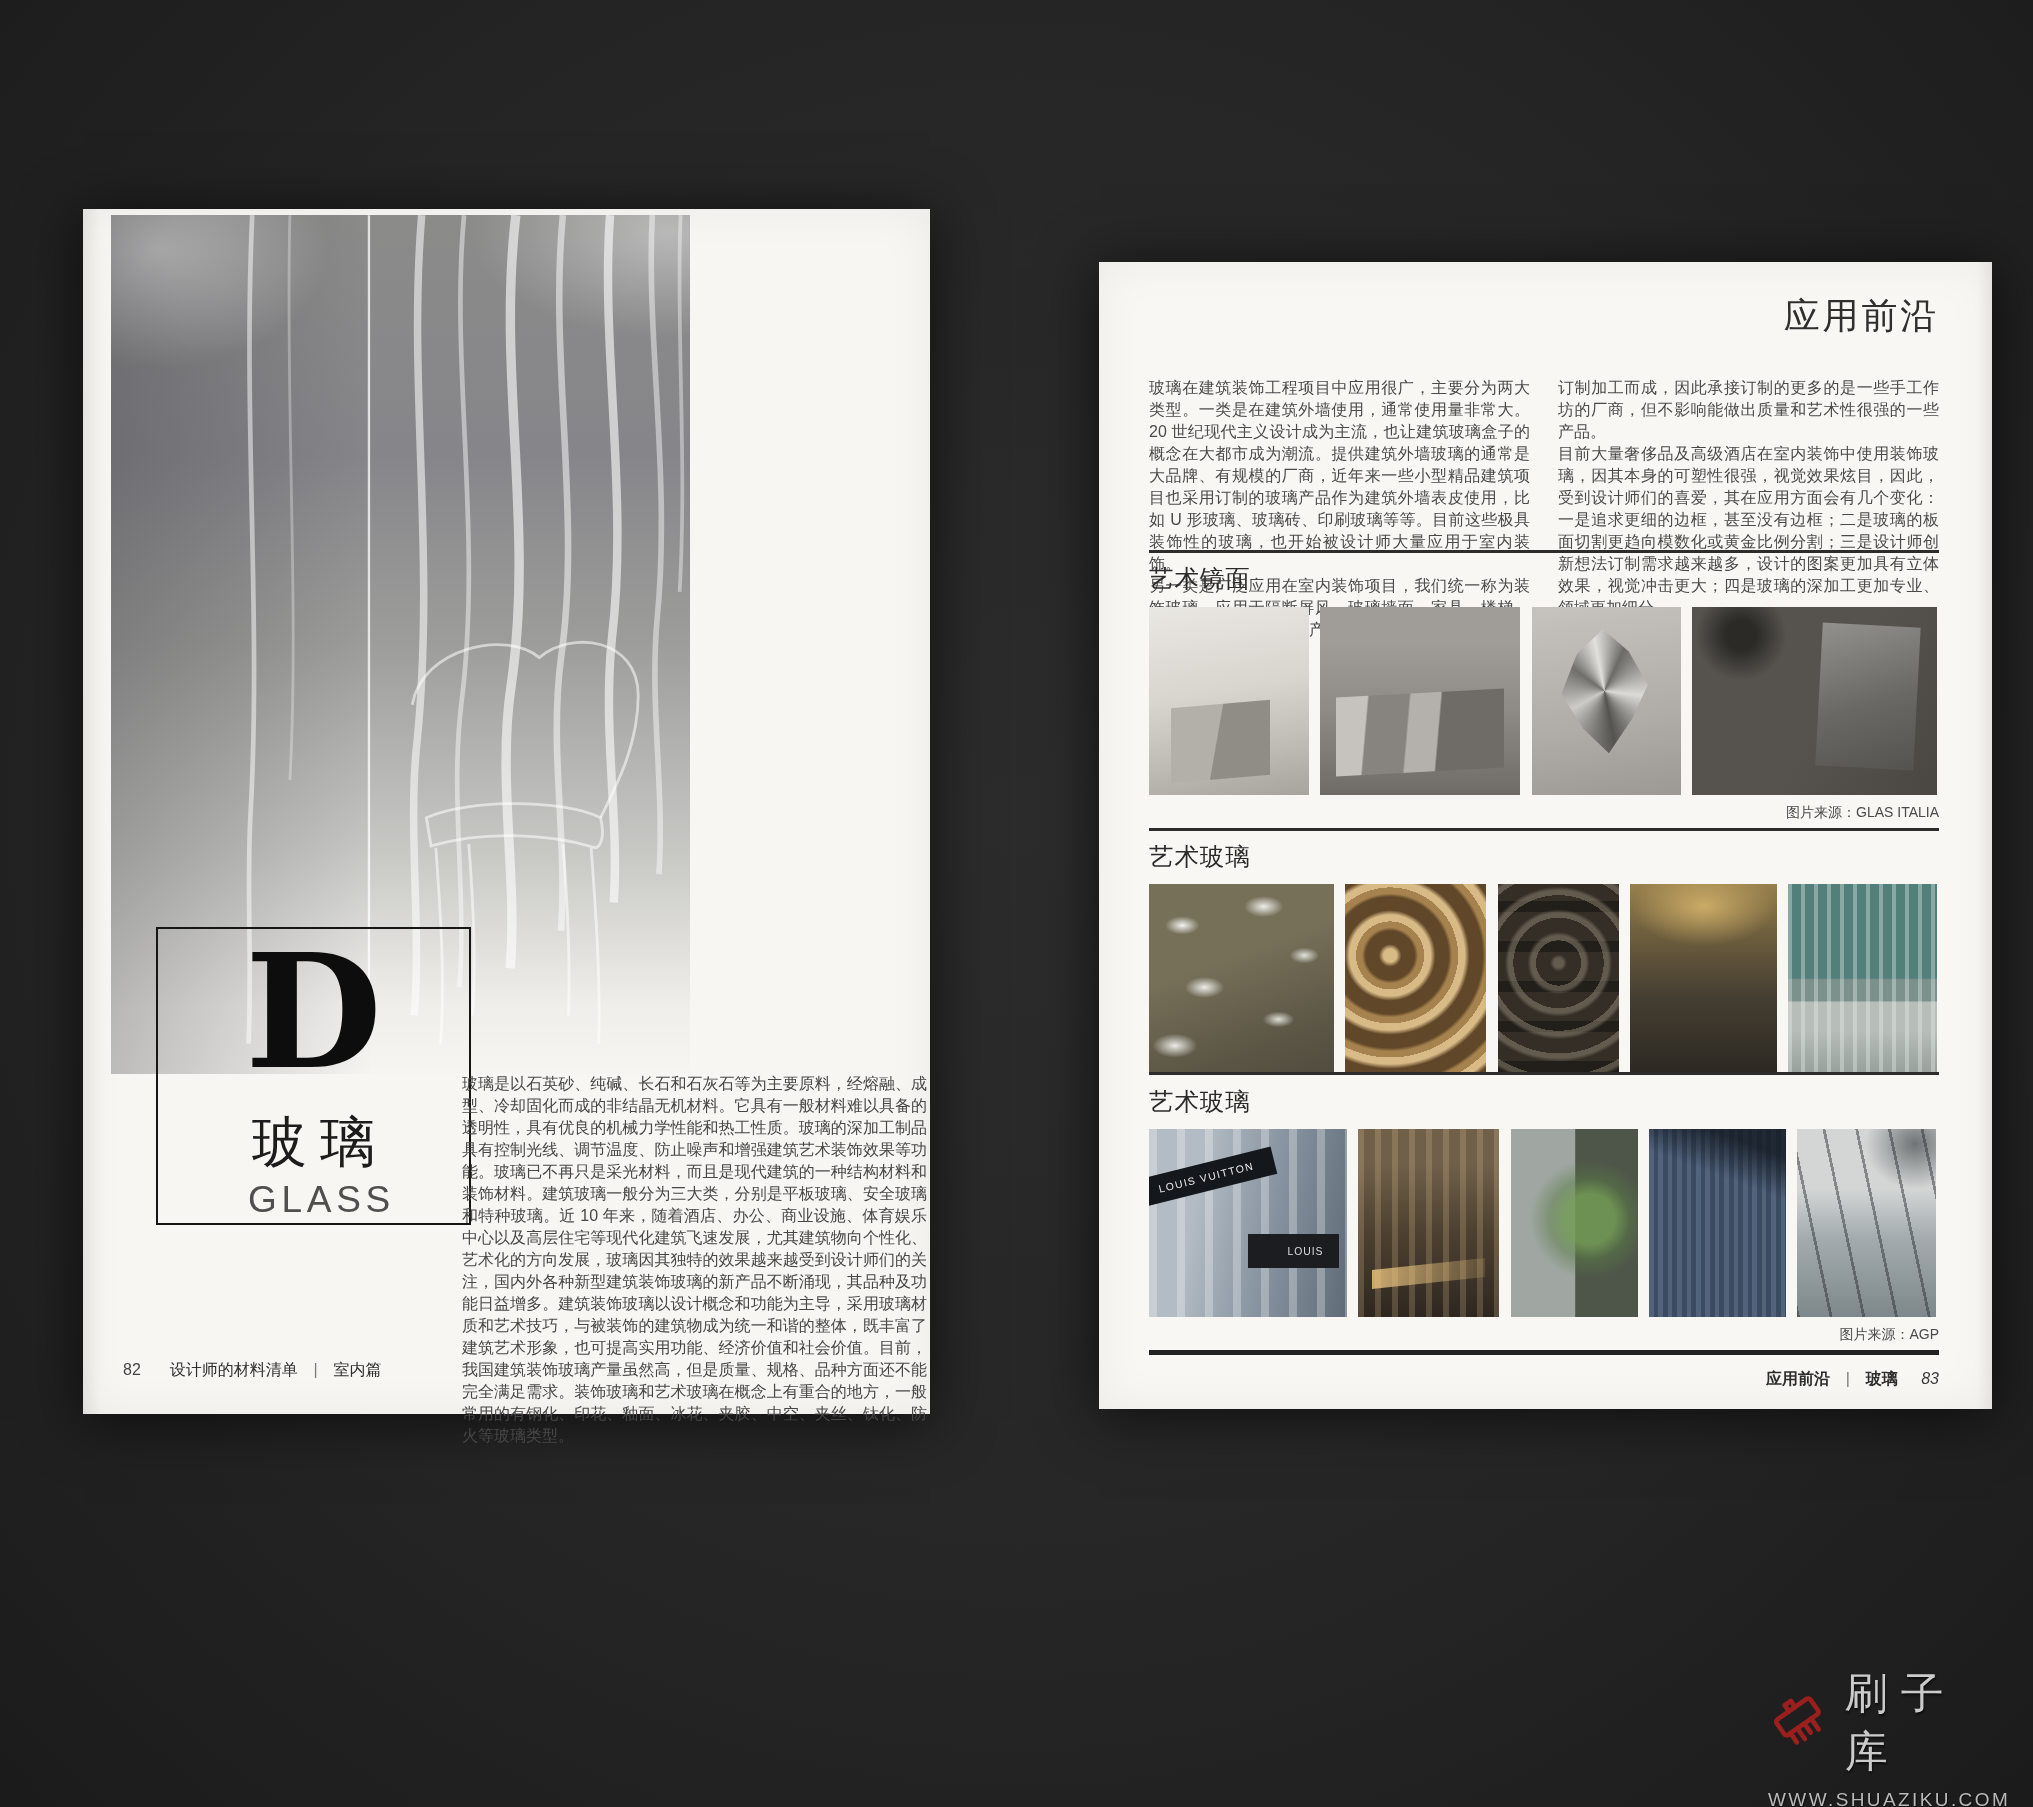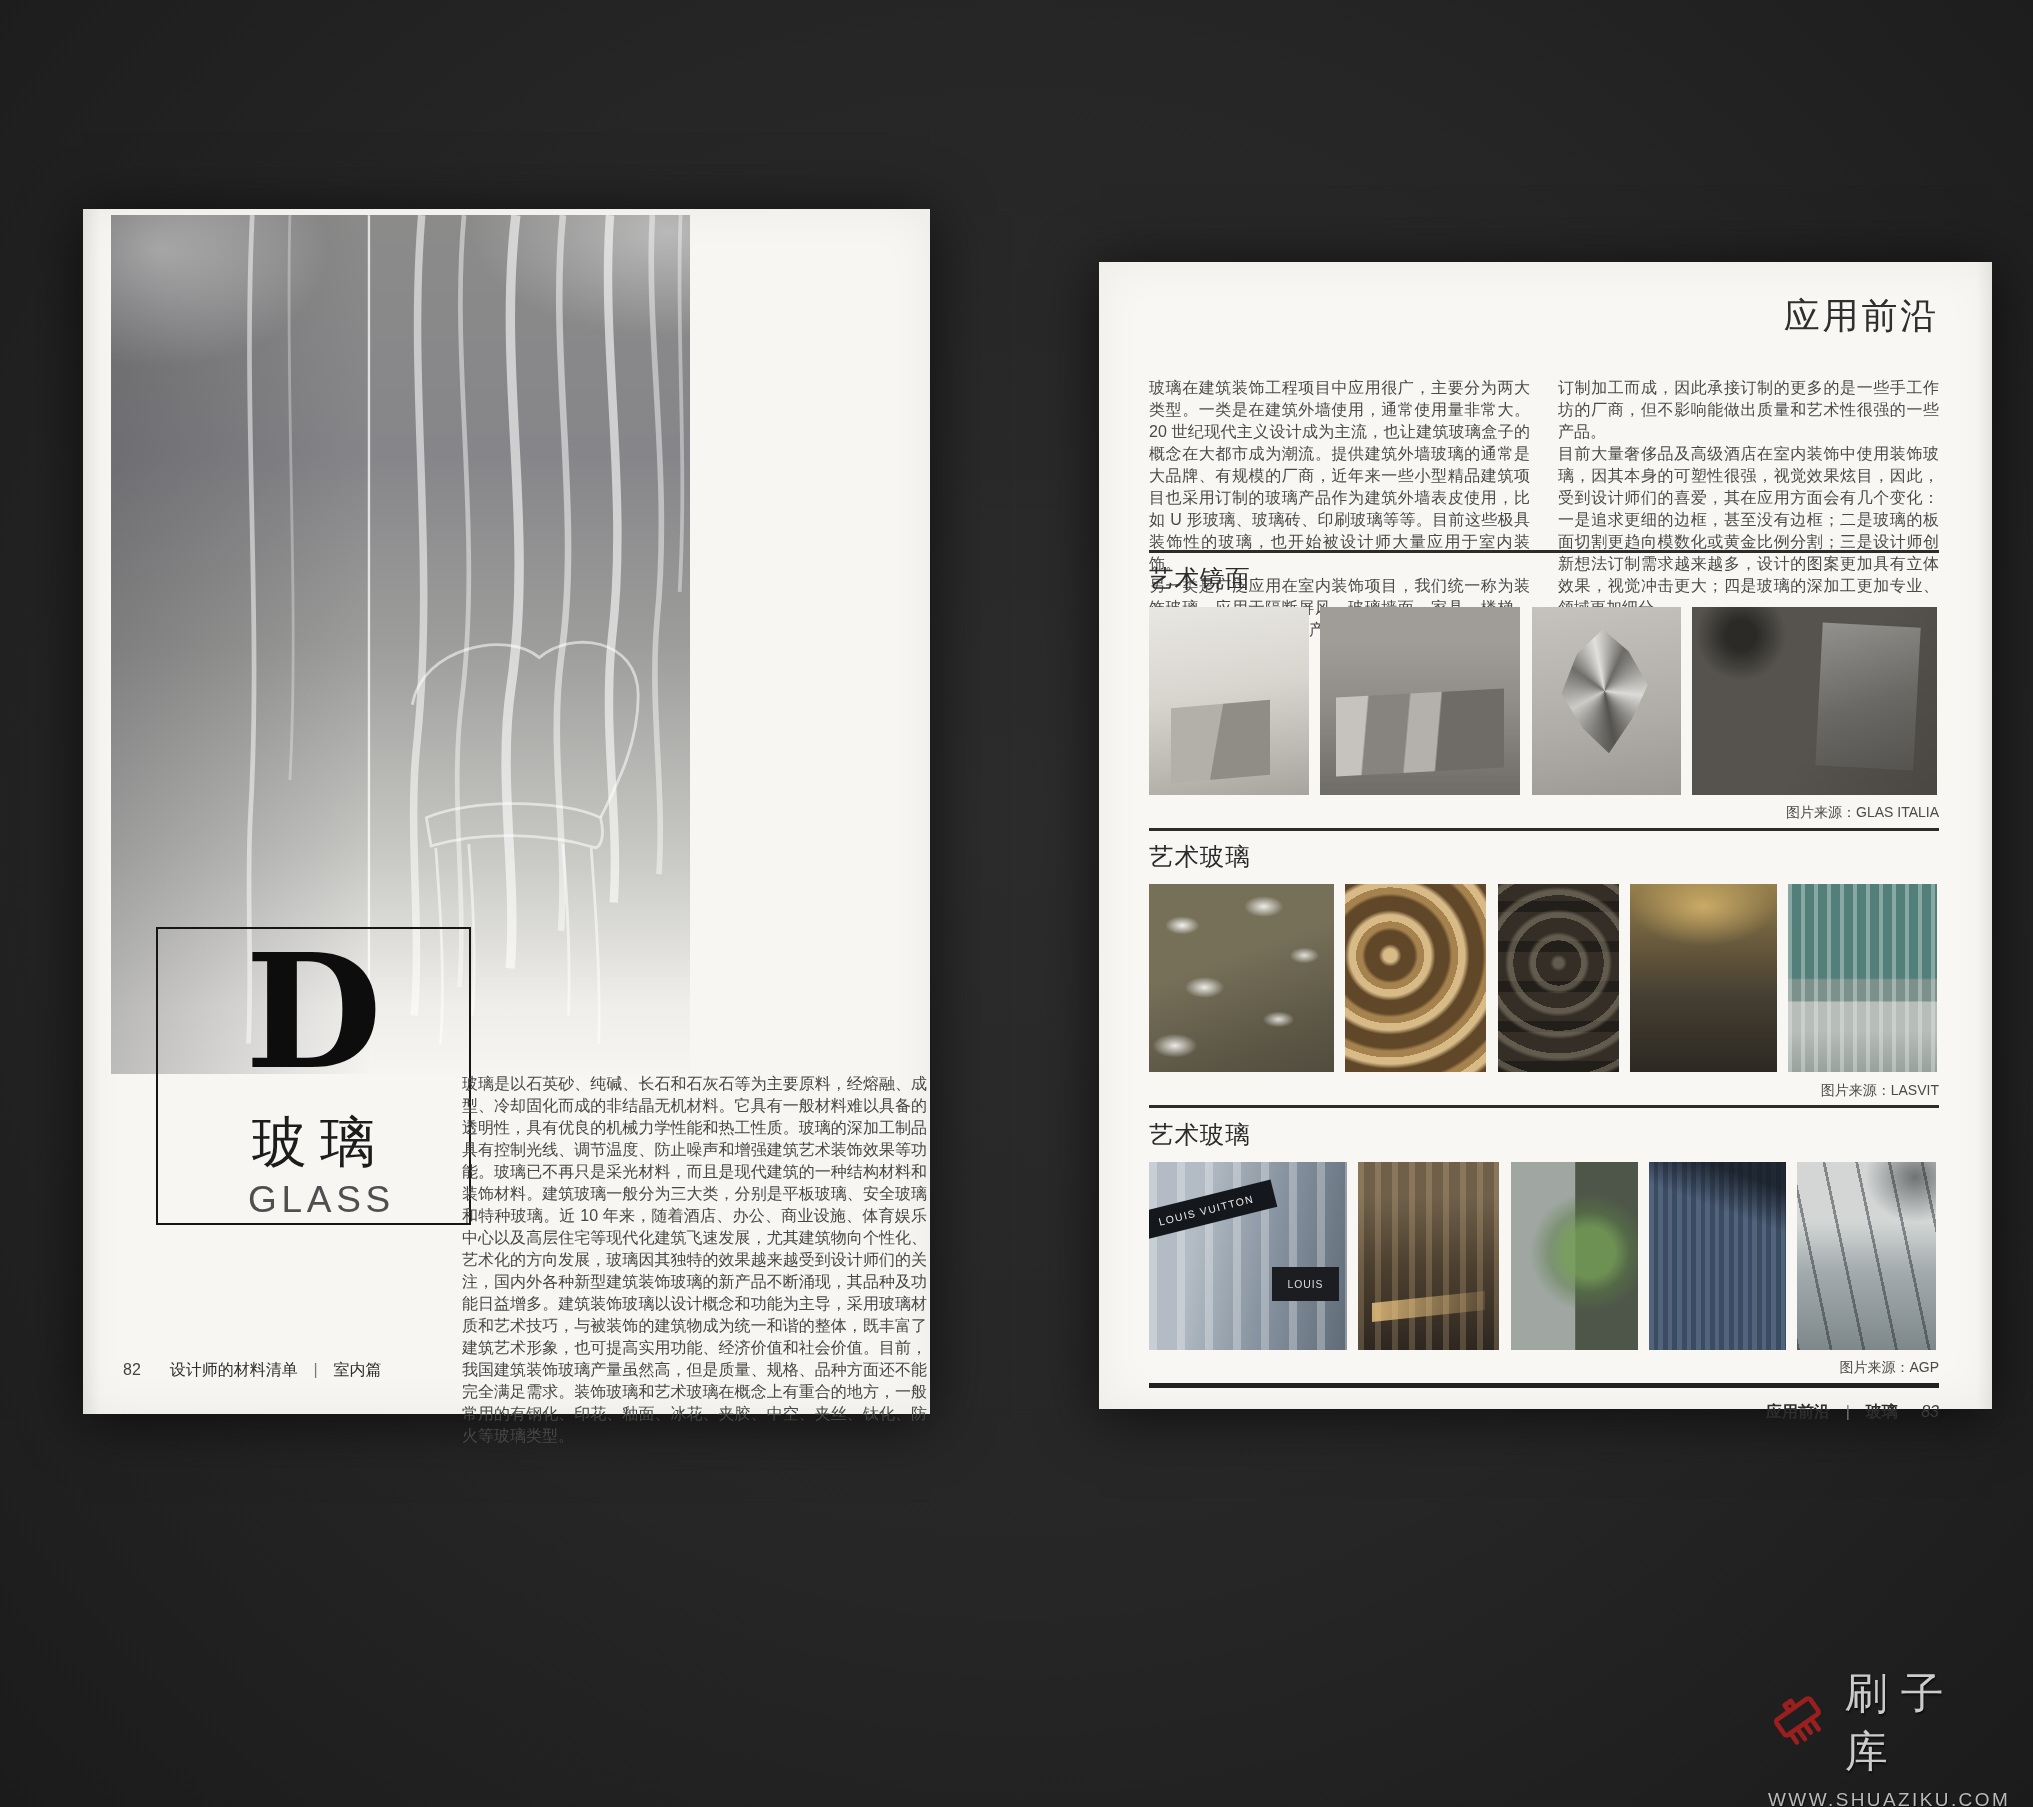--- a/index.html
+++ b/index.html
@@ -94,21 +94,21 @@
   .r2e{background:
       repeating-linear-gradient(90deg,rgba(235,245,242,.35) 0 3.8px,transparent 3.8px 13px),
       linear-gradient(180deg,#527f79 0 50%,#7d918c 51% 62%,#b7bdb8 63% 78%,#98a19c 100%);}
 
   .r3a{background:
       repeating-linear-gradient(90deg,rgba(255,255,255,.28) 0 8.5px,transparent 8.5px 28px),
       linear-gradient(100deg,#b3bcc4 0 25%,#8793a0 60%,#606b78 100%);}
   .lv-band{position:absolute;left:-6%;top:18%;width:70%;height:15%;background:#14181c;transform:rotate(-14deg);
     color:#e9e9e9;font-size:10.4px;letter-spacing:1.4px;display:flex;align-items:center;justify-content:center;}
   .lv-store{position:absolute;right:4%;bottom:26%;width:34%;height:18%;background:#1b1d20;color:#ddd;
-    font-size:10.4px;display:flex;align-items:center;justify-content:center;letter-spacing:0.9px;}
+    font-size:10.4px;display:flex;align-items:center;justify-content:center;letter-spacing:0.9px;padding-left:24px;}
   .r3b{background:
       repeating-linear-gradient(90deg,rgba(230,200,150,.22) 0 5.6px,transparent 5.6px 17px),
       linear-gradient(180deg,#70604a 0 18%,#4d4030 55%,#2e2720 100%);}
   .r3b::after{content:'';position:absolute;left:10%;bottom:18%;width:80%;height:10%;
     background:linear-gradient(90deg,rgba(240,200,130,.8),rgba(240,200,130,.15));transform:skewY(-6deg);}
   .r3c{background:
       radial-gradient(circle at 62% 48%,rgba(115,155,85,.85) 0 20%,rgba(90,125,70,.5) 32%,transparent 48%),
       linear-gradient(90deg,#a0a7a3 0 50%,#4e5549 51% 100%);}
   .r3d{background:
       linear-gradient(200deg,rgba(20,26,34,.8) 0 12%,transparent 30%),
@@ -204,21 +204,20 @@
 
       <div class="sec-rule"></div>
       <div class="sec-title">艺术玻璃</div>
       <div class="g-row">
         <div class="g r2a" style="width:185px"></div>
         <div class="g r2b" style="width:141px"></div>
         <div class="g r2c" style="width:121px"></div>
         <div class="g r2d" style="width:147px"></div>
         <div class="g r2e" style="width:149px"></div>
       </div>
-      <div class="g-cap">图片来源：LASVIT</div>
 
       <div class="sec-rule"></div>
       <div class="sec-title">艺术玻璃</div>
       <div class="g-row">
         <div class="g r3a" style="width:198px">
           <div class="lv-band">LOUIS VUITTON</div>
           <div class="lv-store">LOUIS</div>
         </div>
         <div class="g r3b" style="width:141px"></div>
         <div class="g r3c" style="width:127px"></div>

